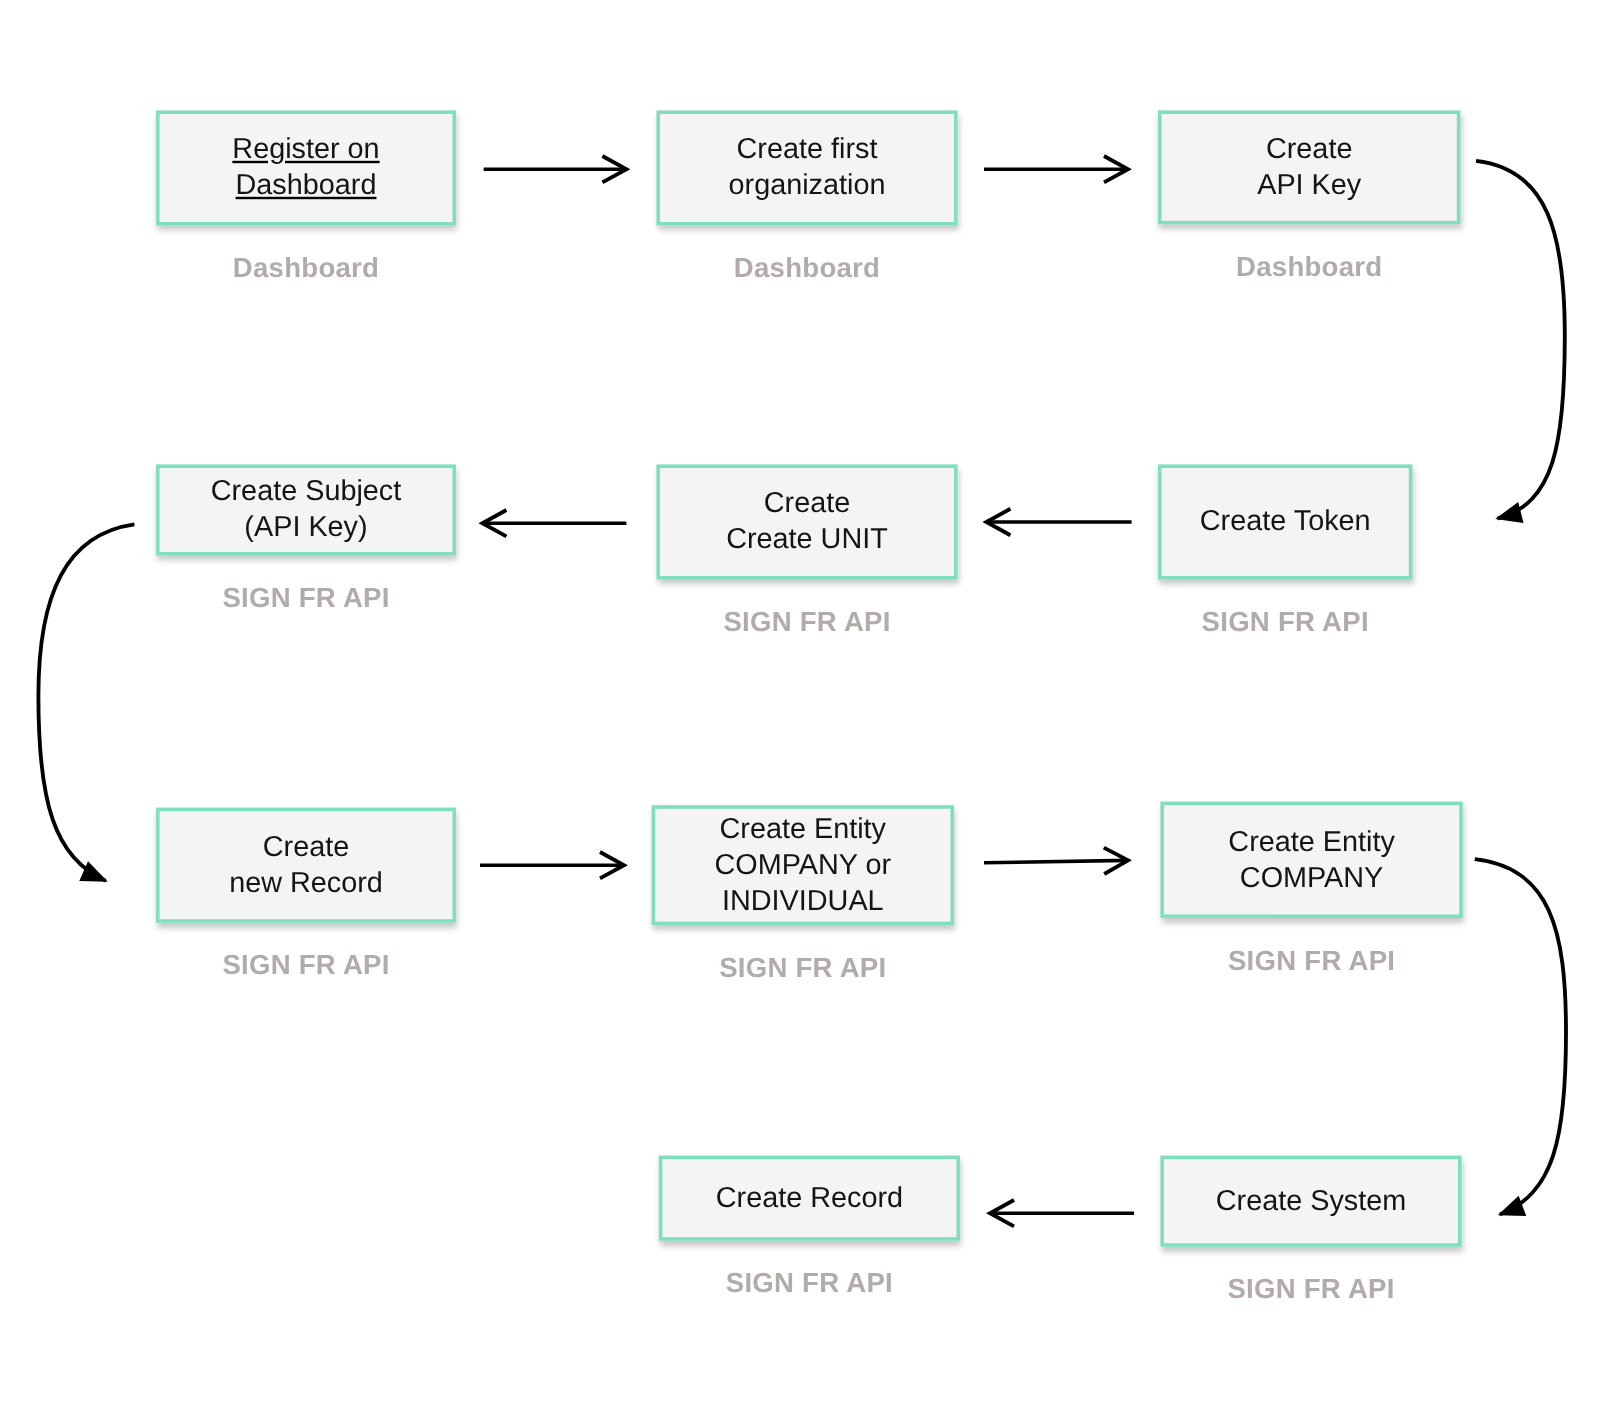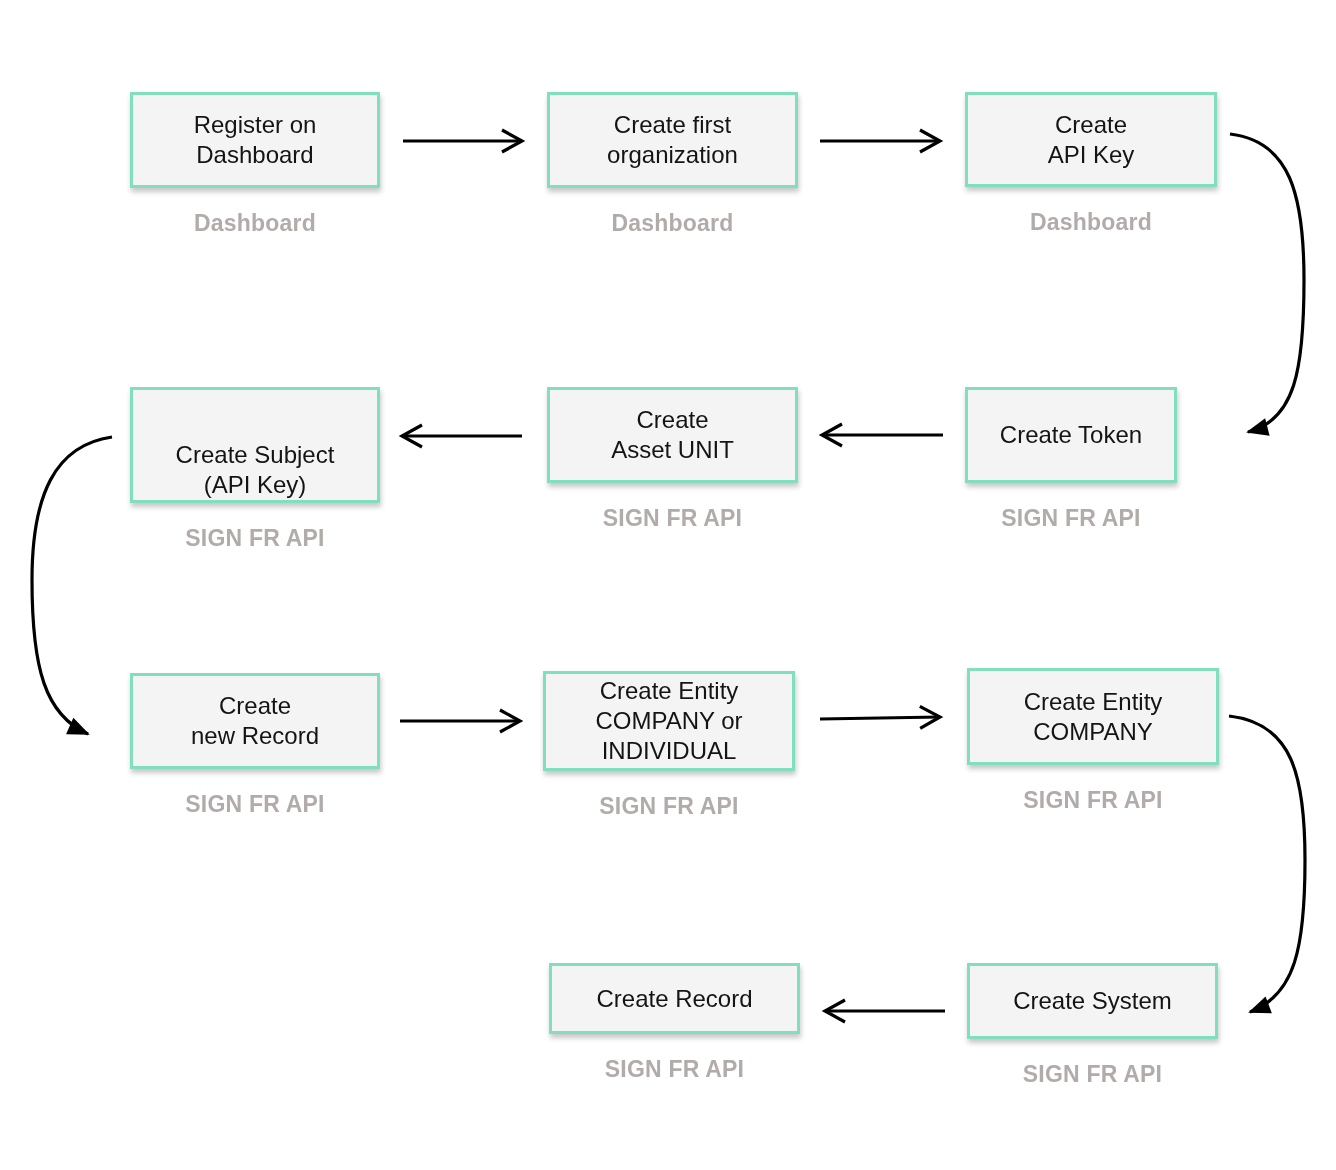--- a/index.html
+++ b/index.html
@@ -69,21 +69,21 @@
       <path d="M 943 435 L 822 435" class="arrow straight" marker-end="url(#chev)"></path>
       <path d="M 522 436 L 402 436" class="arrow straight" marker-end="url(#chev)"></path>
       <path d="M 112 437 C 55 445, 32 495, 32 580 C 32 668, 45 715, 88 734" class="arrow curved" marker-end="url(#tri)"></path>
       <path d="M 400 721 L 520 721" class="arrow straight" marker-end="url(#chev)"></path>
       <path d="M 820 719 L 940 717" class="arrow straight" marker-end="url(#chev)"></path>
       <path d="M 1229 716 C 1292 723, 1305 775, 1305 860 C 1305 948, 1295 995, 1250 1012" class="arrow curved" marker-end="url(#tri)"></path>
       <path d="M 945 1011 L 825 1011" class="arrow straight" marker-end="url(#chev)"></path>
     </svg>
   <div id="nodes">
       <div class="node" style="left: 130px; top: 92px; width: 250px;">
-        <div class="box" style="height: 96px;">
+        <div class="box" style="height: 96px; text-decoration: underline;">
           <div class="line">Register on</div>
           <div class="line">Dashboard</div>
         </div>
         <div class="caption">Dashboard</div>
       </div>
       <div class="node" style="left: 547px; top: 92px; width: 251px;">
         <div class="box" style="height: 96px;">
           <div class="line">Create first</div>
           <div class="line">organization</div>
         </div>
@@ -98,26 +98,26 @@
       </div>
       <div class="node" style="left: 965px; top: 387px; width: 212px;">
         <div class="box" style="height: 96px;">
           <div class="line">Create Token</div>
         </div>
         <div class="caption">SIGN FR API</div>
       </div>
       <div class="node" style="left: 547px; top: 387px; width: 251px;">
         <div class="box" style="height: 96px;">
           <div class="line">Create</div>
-          <div class="line">Asset UNIT</div>
+          <div class="line">Create UNIT</div>
         </div>
         <div class="caption">SIGN FR API</div>
       </div>
       <div class="node" style="left: 130px; top: 387px; width: 250px;">
-        <div class="box" style="height: 116px; justify-content: flex-end;">
+        <div class="box" style="height: 76px;">
           <div class="line">Create Subject</div>
           <div class="line">(API Key)</div>
         </div>
         <div class="caption">SIGN FR API</div>
       </div>
       <div class="node" style="left: 130px; top: 673px; width: 250px;">
         <div class="box" style="height: 96px;">
           <div class="line">Create</div>
           <div class="line">new Record</div>
         </div>

